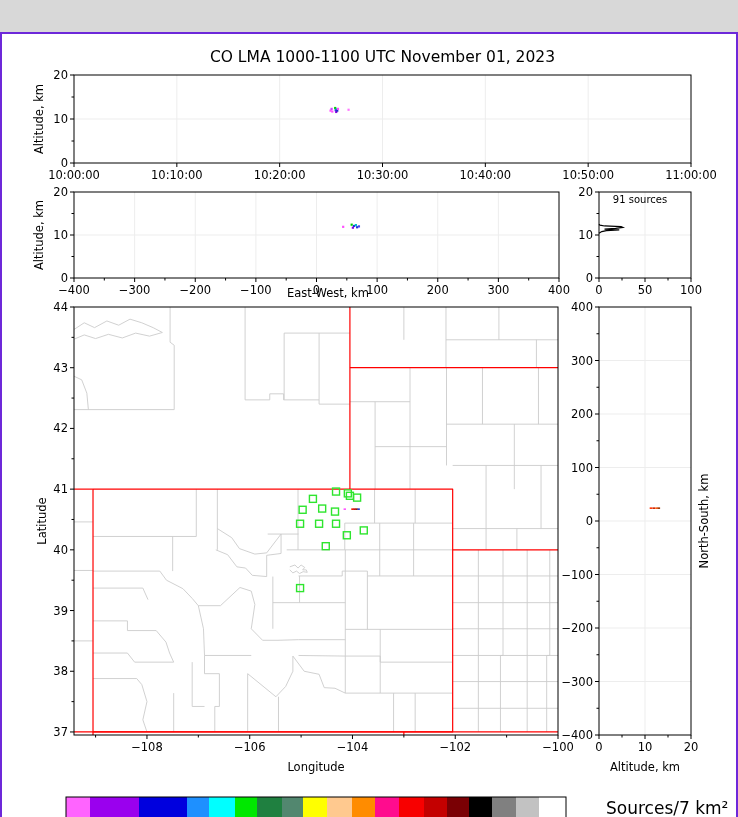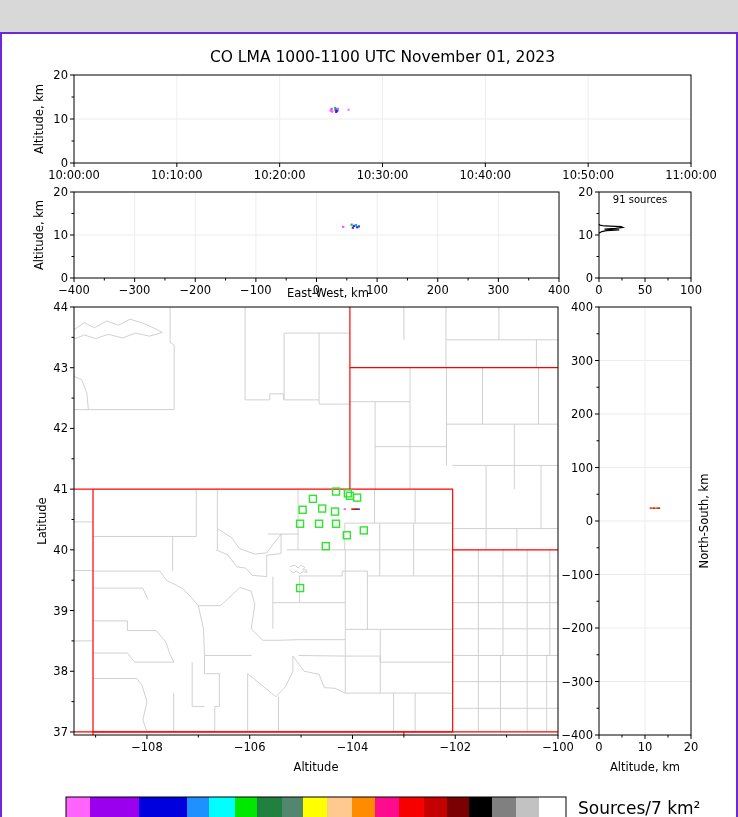--- a/index.html
+++ b/index.html
@@ -386,17 +386,17 @@
       <text x="314" y="801" font-size="12" text-anchor="middle" fill="#000">10</text>
       <line x1="564" y1="785" x2="564" y2="790" stroke="#000" stroke-width="1"></line>
       <text x="564" y="801" font-size="12" text-anchor="middle" fill="#000">100</text>
     </svg>
 
   <div class="axlabel rot" style="left:37px;top:85px;">Altitude, km</div>
   <div class="axlabel rot" style="left:37px;top:201px;">Altitude, km</div>
   <div class="axlabel ctr" style="left:326px;top:259px;">East-West, km</div>
   <div class="annot" style="left:638px;top:160px;">91 sources</div>
   <div class="axlabel rot" style="left:40px;top:487px;">Latitude</div>
-  <div class="axlabel ctr" style="left:314px;top:733px;">Altitude</div>
+  <div class="axlabel ctr" style="left:314px;top:733px;">Longitude</div>
   <div class="axlabel rot" style="left:702px;top:487px;">North-South, km</div>
   <div class="axlabel ctr" style="left:643px;top:733px;">Altitude, km</div>
-  <div class="cbarlabel" style="left:576px;top:764px;">Sources/7 km²</div>
+  <div class="cbarlabel" style="left:604px;top:764px;">Sources/7 km²</div>
 </div>
 
 </body></html>

